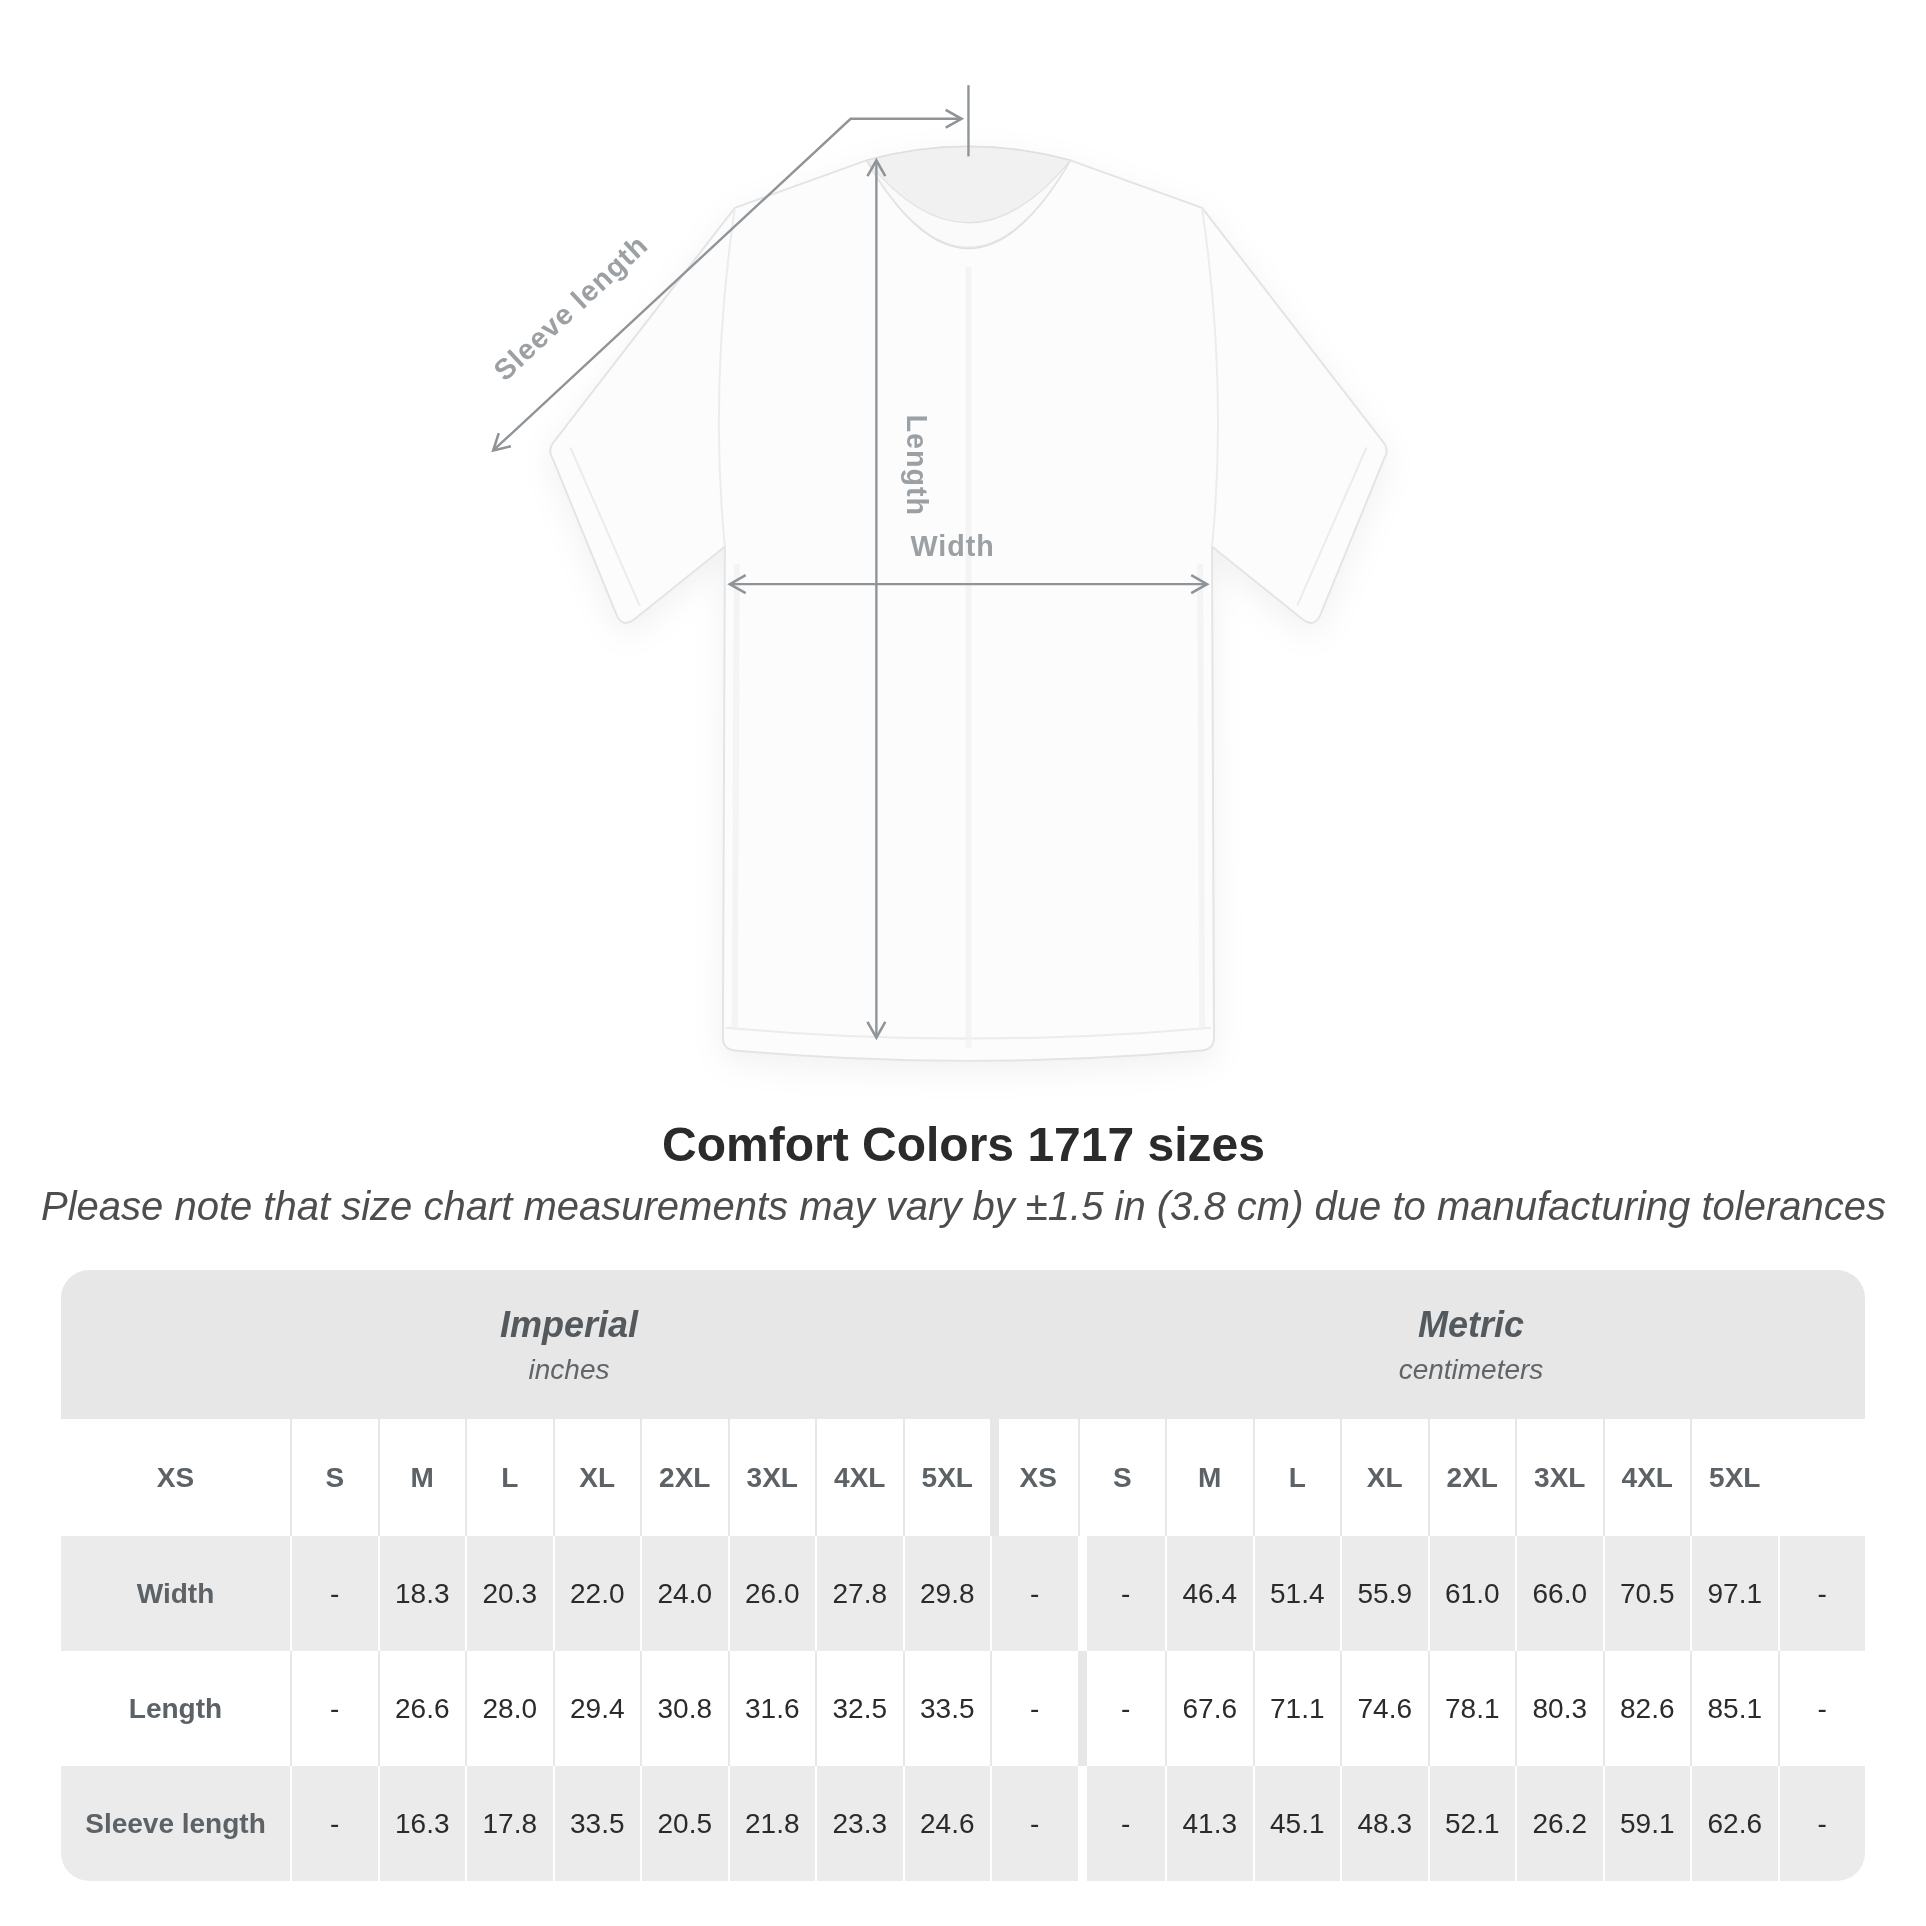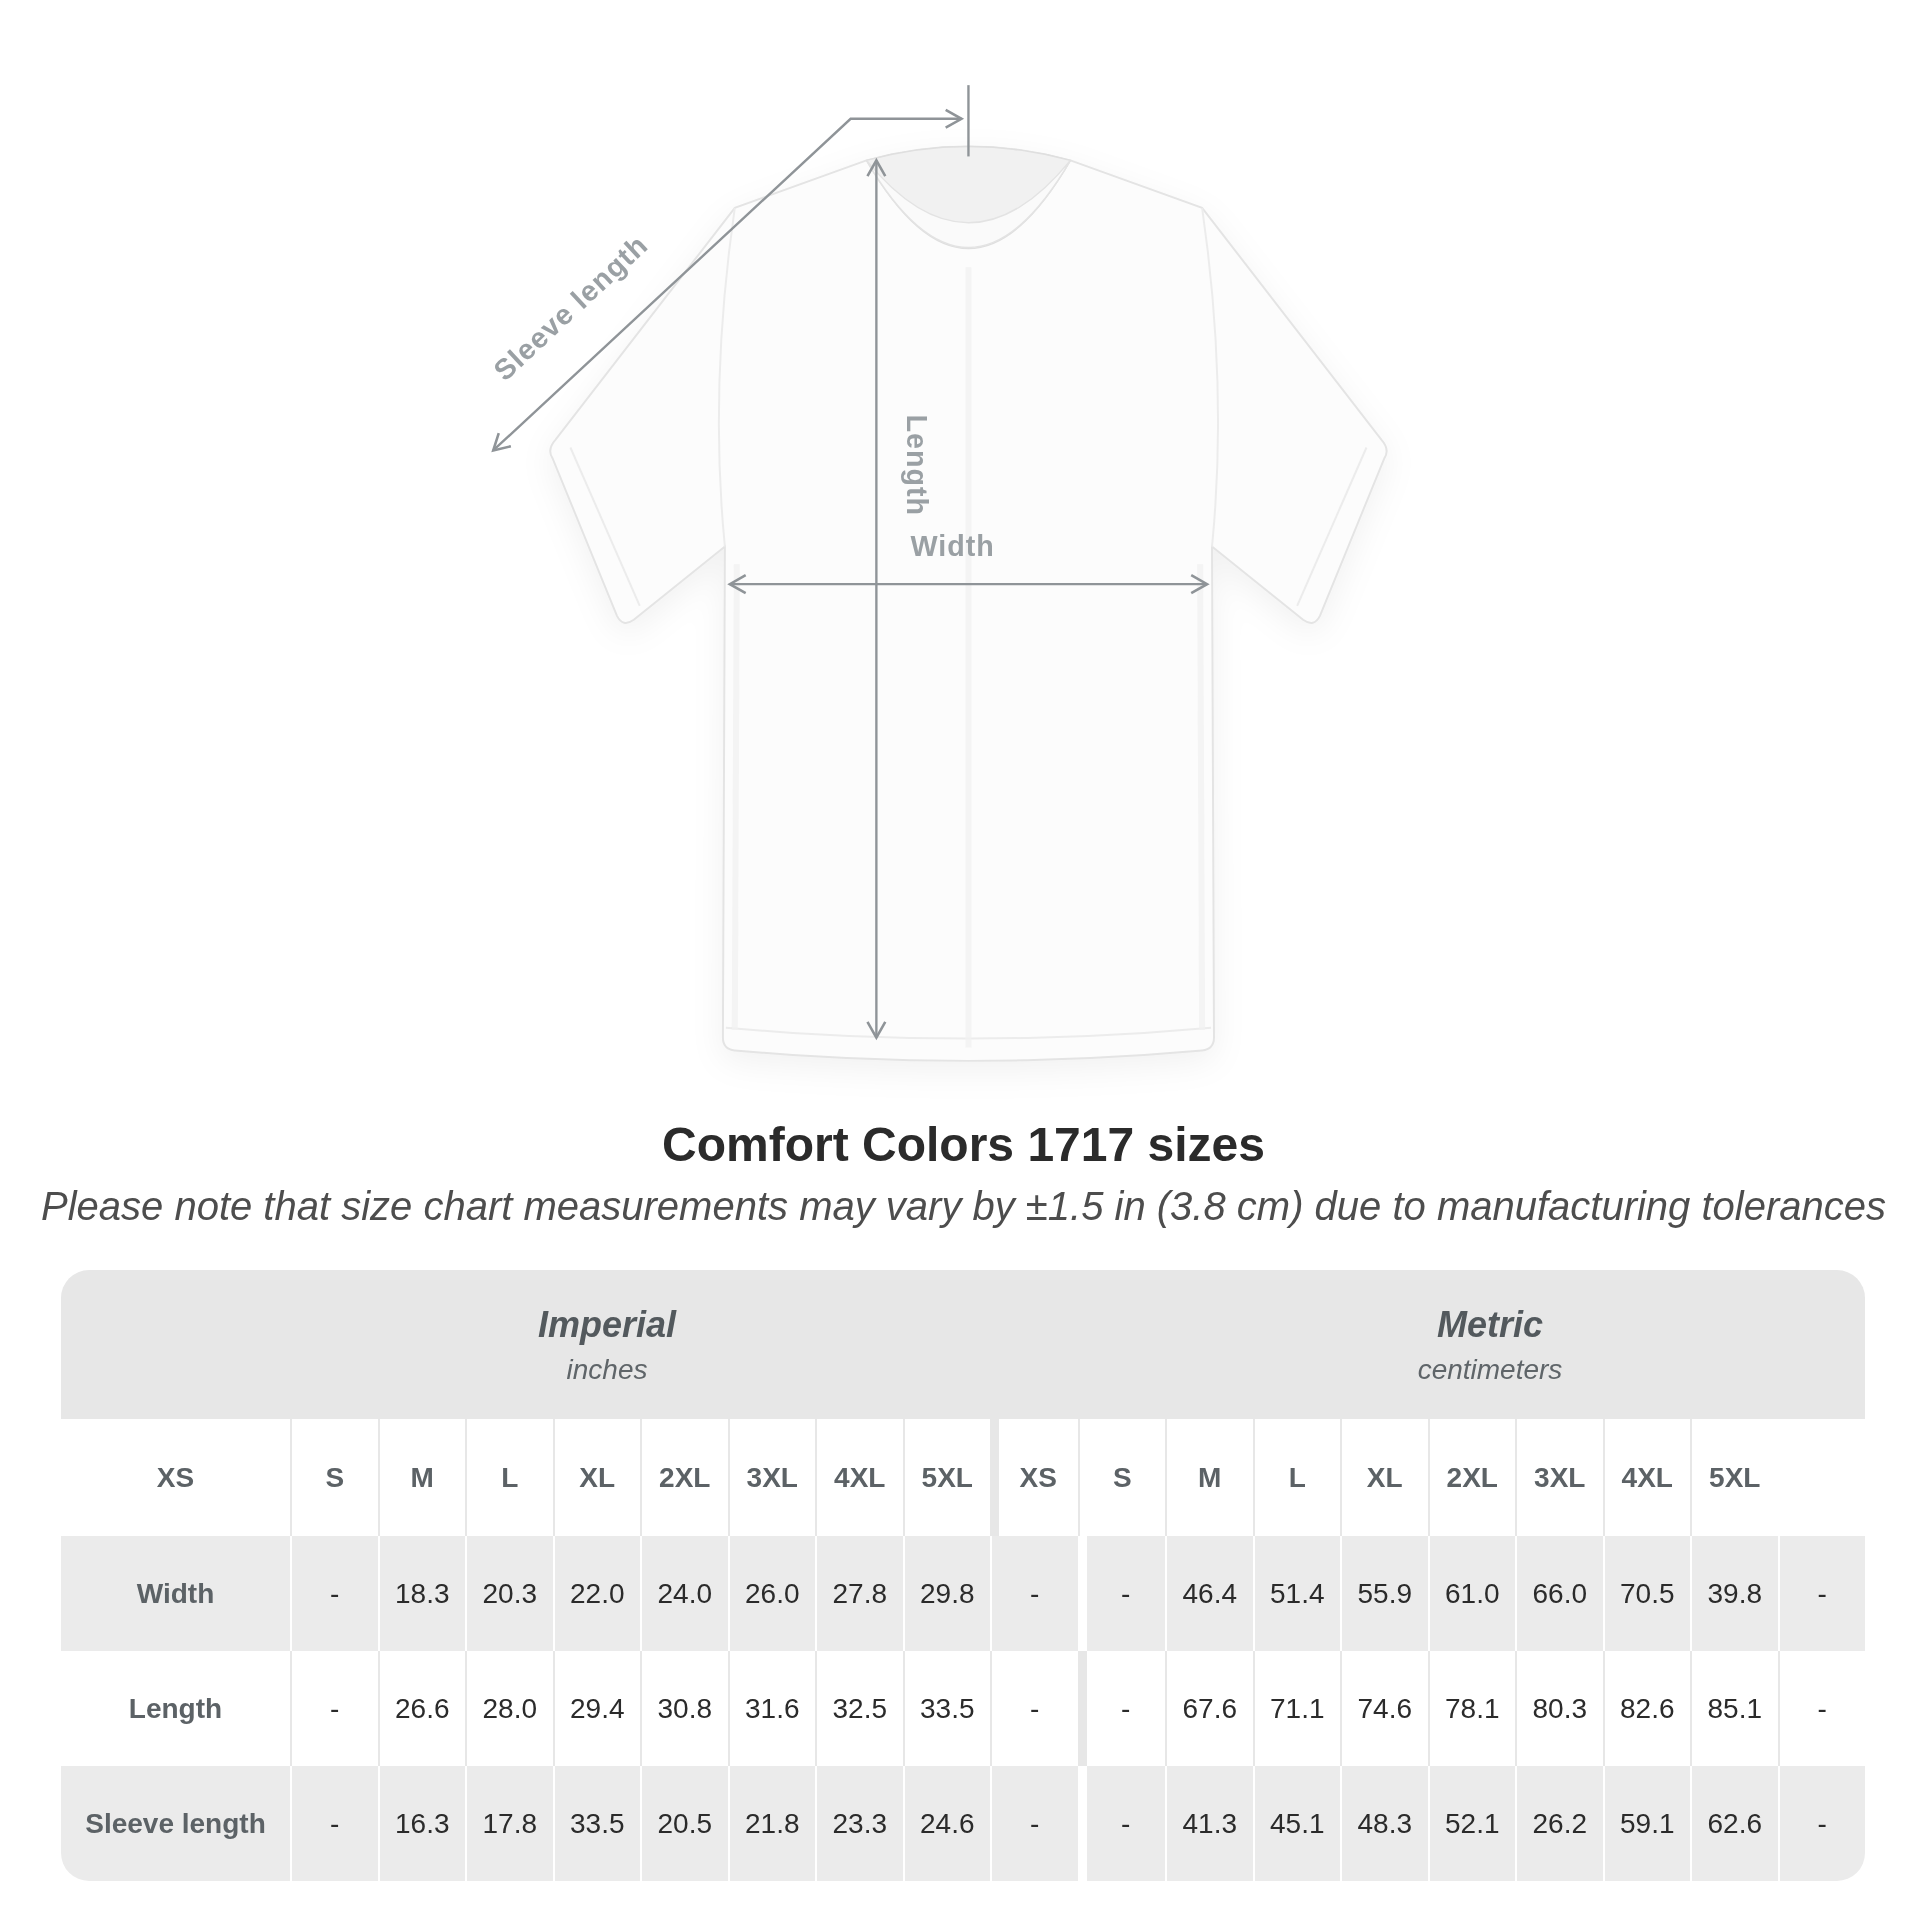--- a/index.html
+++ b/index.html
@@ -26,21 +26,21 @@
     position:absolute;top:1184px;left:0;width:100%;text-align:center;
     font-size:40px;font-style:italic;color:#4d4d4d;
   }
   
   .size-table{
     position:absolute;left:61px;top:1270px;width:1804px;
     border-radius:28px;overflow:hidden;background:#ffffff;
   }
   .group-header{display:flex;height:149px;background:#e7e7e7;}
   .group{display:flex;flex-direction:column;align-items:center;justify-content:center;gap:8px;}
-  .group.imperial{width:1016px;margin-left:38px;}
+  .group.imperial{width:1016px;}
   .group.metric{flex:1;}
   .group-label{font-size:36px;font-weight:bold;font-style:italic;color:#53595d;}
   .group-unit{font-size:28px;font-style:italic;color:#5f6569;}
   .trow{display:grid;grid-template-columns:229px repeat(18,1fr);}
   .trow.hdr{height:117px;}
   .trow.data{height:115px;}
   .trow.white{background:#ffffff;--sep:#e7e7e7;}
   .trow.gray{background:#ebebeb;--sep:#ffffff;}
   .cell{display:flex;align-items:center;justify-content:center;height:100%;font-size:28px;}
   .trow .cell + .cell{border-left:2px solid var(--sep);}
@@ -153,21 +153,21 @@
       <div class="cell v">27.8</div>
       <div class="cell v">29.8</div>
       <div class="cell v">-</div>
       <div class="cell v msep">-</div>
       <div class="cell v">46.4</div>
       <div class="cell v">51.4</div>
       <div class="cell v">55.9</div>
       <div class="cell v">61.0</div>
       <div class="cell v">66.0</div>
       <div class="cell v">70.5</div>
-      <div class="cell v">39.8</div>
+      <div class="cell v">97.1</div>
       <div class="cell v">-</div>
     </div>
 
     <div class="trow data white">
       <div class="cell hd">Length</div>
       <div class="cell v">-</div>
       <div class="cell v">26.6</div>
       <div class="cell v">28.0</div>
       <div class="cell v">29.4</div>
       <div class="cell v">30.8</div>

